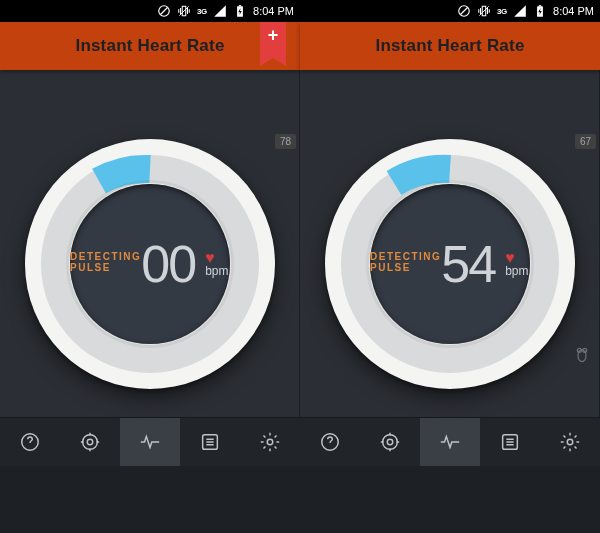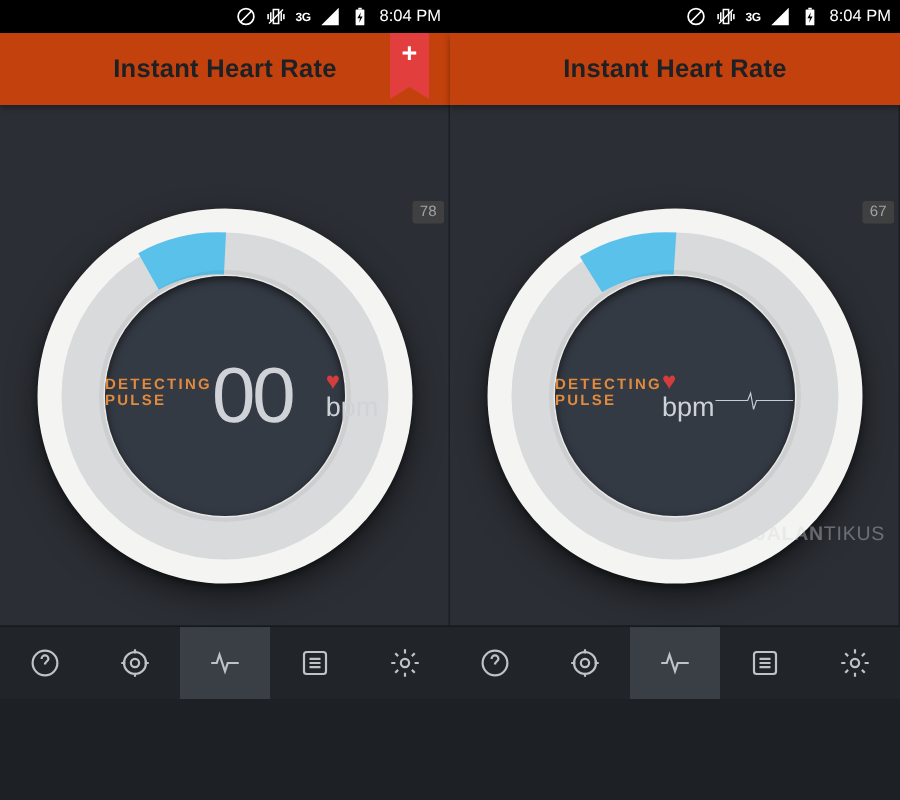--- a/index.html
+++ b/index.html
@@ -14,25 +14,25 @@
 .ribbon:after{content:"";position:absolute;bottom:-8px;left:0;width:0;height:0;border-left:13px solid #e33e3e;border-right:13px solid #e33e3e;border-bottom:8px solid transparent}
 .ribbon span{position:absolute;top:4px;left:0;right:0;text-align:center;color:#fff;font-size:18px;font-weight:700;line-height:18px}
 .content{flex:1;position:relative}
 .tag{position:absolute;top:64px;right:4px;background:#404040;color:#9da3aa;font-size:10px;padding:2px 5px;border-radius:2px}
 .ringwrap{position:absolute;left:50%;top:56%;transform:translate(-50%,-50%);width:250px;height:250px}
 .ring-outer{position:absolute;inset:0;border-radius:50%;background:#f4f4f2;box-shadow:0 8px 20px rgba(0,0,0,.5),0 2px 4px rgba(0,0,0,.4)}
 .ring-inner{position:absolute;inset:45px;border-radius:50%;background:#343a44;box-shadow:inset 0 2px 6px rgba(0,0,0,.6),0 0 0 4px rgba(0,0,0,.05)}
 .arc{position:absolute;inset:14px}
 .face{position:absolute;inset:45px;display:flex;align-items:center;justify-content:flex-start}
 .status{color:#e08a3e;font-size:10px;font-weight:700;letter-spacing:1.5px;margin-bottom:4px}
-.readrow{display:flex;align-items:center;gap:22px}
+.readrow{display:flex;align-items:center;gap:10px}
 .bpmnum{color:#cfd3d8;font-size:52px;font-weight:300;line-height:1;letter-spacing:-2px}
 .unitcol{display:flex;flex-direction:column;align-items:flex-start}
 .heart{color:#d43d3d;font-size:16px;line-height:1}
-.bpmunit{color:#cfd3d8;font-size:18px;font-weight:300;margin-top:-2px}
+.bpmunit{color:#cfd3d8;font-size:12px;font-weight:300;margin-top:-2px}
 .wave{margin-top:6px;width:110px;height:32px}
 .navbar{height:48px;background:#212429;display:flex;border-top:1px solid #17191d}
 .navbtn{flex:1;display:flex;align-items:center;justify-content:center;cursor:pointer;color:#a7abb1}
 .navbtn.active{background:#3a3e45}
 .navbtn svg{width:22px;height:22px;stroke:#bfc3c8;fill:none;stroke-width:1.6}
 .watermark{position:absolute;right:10px;bottom:54px;display:flex;align-items:center;gap:5px;opacity:.38;pointer-events:none}
 .wm-mouse{width:16px;height:16px}
 .wm-text{color:#d7dadf;font-size:13px;font-weight:500;letter-spacing:.5px}
 .wm-text b{font-weight:800}
 </style>
@@ -171,37 +171,37 @@
       <div class="ringwrap">
         <div class="ring-outer"></div>
         <svg class="arc" viewBox="0 0 222 222">
           <circle cx="111" cy="111" r="95" fill="none" stroke="#d9dadb" stroke-width="28"></circle>
           <path d="M111 16 A95 95 0 0 0 55 30" fill="none" stroke="#5ac2ea" stroke-width="28"></path>
         </svg>
         <div class="ring-inner"></div>
         <div class="face">
           <div class="status">DETECTING PULSE</div>
           <div class="readrow">
+            <div class="bpmnum">54</div>
             <div class="unitcol">
               <div class="heart">♥</div>
               <div class="bpmunit">bpm</div>
             </div>
           </div>
           <svg class="wave" viewBox="0 0 110 32">
             <path d="M2 16 L40 16 L46 16 L50 6 L54 28 L58 16 L108 16" fill="none" stroke="#c9ccd1" stroke-width="1.6"></path>
           </svg>
         </div>
       </div>
       <div class="watermark">
         <svg class="wm-mouse" viewBox="0 0 24 24">
             <ellipse cx="12" cy="13" rx="6" ry="9" fill="none" stroke="#d7dadf" stroke-width="1.8"></ellipse>
             <circle cx="8" cy="5" r="3" fill="none" stroke="#d7dadf" stroke-width="1.8"></circle>
             <circle cx="16" cy="5" r="3" fill="none" stroke="#d7dadf" stroke-width="1.8"></circle>
           </svg>
-        <span class="wm-text"><b>JALAN</b><span>TIKUS</span></span>
       </div>
     </div>
     <div class="navbar">
       <div class="navbtn">
           <svg viewBox="0 0 24 24">
             <circle cx="12" cy="12" r="9"></circle>
             <path d="M9.5 9a2.5 2.5 0 115 0c0 1.5-2.5 2-2.5 4M12 17h.01"></path>
           </svg>
         </div>
       <div class="navbtn">

